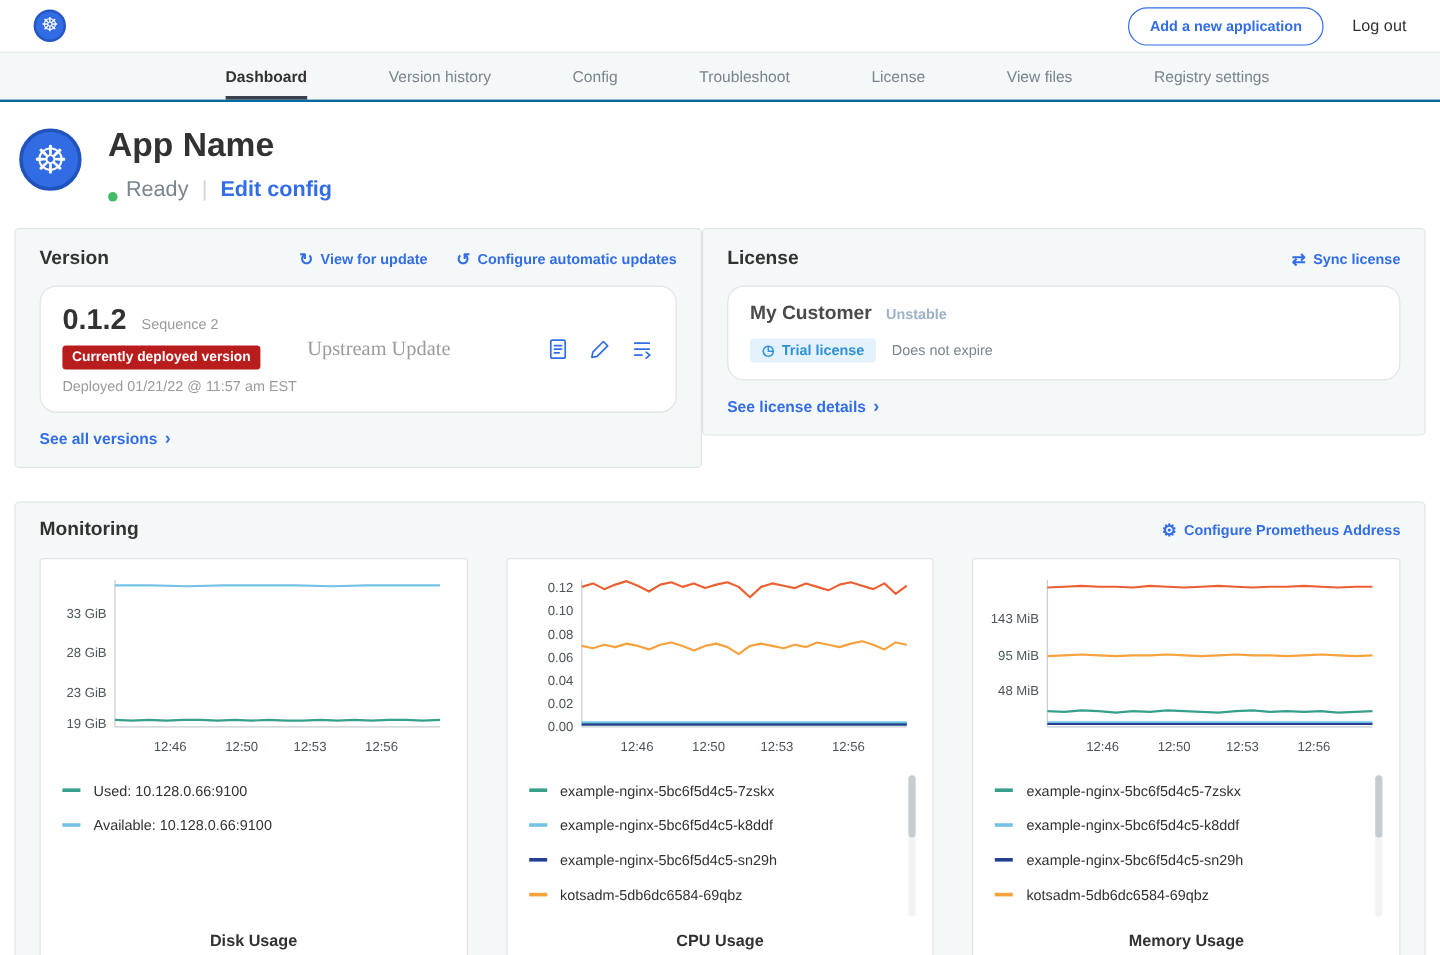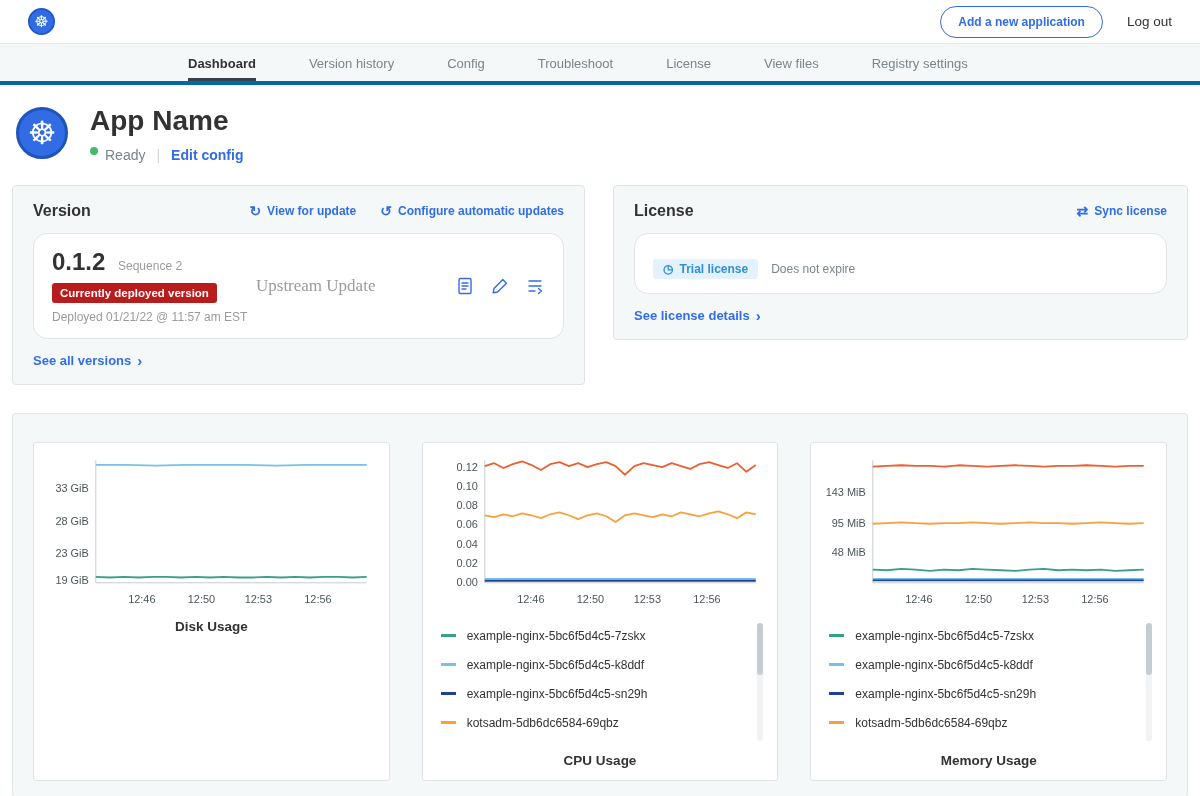--- a/index.html
+++ b/index.html
@@ -34,22 +34,22 @@
   .topnav-right { margin-left:auto; display:flex; align-items:center; }
   .add-app-btn {
     border:1px solid #326de6; background:#fff; color:#326de6;
     font-family:inherit; font-size:12px; font-weight:bold;
     padding:8px 17px; border-radius:17px; cursor:pointer;
   }
   .logout { margin-left:24px; font-size:13.5px; color:#323232; cursor:pointer;text-align:center; }
 
   
   .subnav {
-    height:41px; background:#f5f8f9; border-bottom:4px solid #0369a1;
-    display:flex; padding-left:188px; gap:53px;
+    height:41px; background:#f5f8f9; border-bottom:2px solid #0369a1;
+    display:flex; padding-left:188px; gap:68px;
   }
   .subnav-tab {
     line-height:40px; font-size:13px; color:#79848c;
     position:relative; cursor:pointer; white-space:nowrap;
   }
   .subnav-tab.active { color:#323232; font-weight:bold; }
   .subnav-tab.active::after {
     content:""; position:absolute; left:0; right:0; bottom:0;
     height:3px; background:#36414d;
   }
@@ -57,27 +57,27 @@
   
   .app-header { display:flex; align-items:flex-start; padding:18px 0 16px 16px; }
   .app-logo {
     width:52px; height:52px; border-radius:50%;
     background:#326ce5; border:3px solid #2153bd;
     color:#fff; display:flex; align-items:center; justify-content:center;
     font-size:32px; line-height:1; margin-top:4px;
   }
   .app-info { margin-left:22px; }
   .app-title { font-size:28px; font-weight:bold; margin:2px 0 10px; color:#323232; }
-  .status-row { display:flex; align-items:flex-start; font-size:14px; color:#79848c; }
+  .status-row { display:flex; align-items:flex-end; font-size:18px; color:#79848c; }
   .status-dot { width:8px; height:8px; border-radius:50%; background:#44bb66; margin-right:7px; }
   .status-divider { margin:0 11px; color:#d0d6da; }
   .edit-config { color:#326de6; font-weight:600; cursor:pointer; }
 
   
-  .cards-row { display:flex; gap:28px; padding:6px 12px 0; align-items:flex-start; }
+  .cards-row { display:flex; padding:6px 12px 0; align-items:flex-start; }
   .panel {
     background:#f5f8f9; border:1px solid #e0e4e7; border-radius:4px;
     padding:16px 20px;
   }
   .version-panel { width:573px; flex:none; }
   .license-panel { flex:1; }
   .panel-header { display:flex; align-items:center; margin-bottom:13px; }
   .panel-title { font-size:16px; font-weight:bold; color:#323232; }
   .panel-links { margin-left:auto; display:flex; gap:24px; }
   .blue-link {
@@ -234,55 +234,78 @@
     <div class="panel-header">
       <span class="panel-title">License</span>
       <div class="panel-links">
         <span class="blue-link">
           <span class="link-ico">⇄</span>
           <span>Sync license</span>
         </span>
       </div>
     </div>
     <div class="white-box">
+      <div class="cust-row">
+        <span class="cust-name">My Customer</span>
+        <span class="channel">Unstable</span>
+      </div>
       <div class="lic-row2">
         <span class="lic-pill">
           <span>◷</span>
           <span>Trial license</span>
         </span>
         <span class="lic-expiry">Does not expire</span>
       </div>
     </div>
     <div class="see-link">
       <span>See license details</span>
       <span class="chev">›</span>
     </div>
   </div>
 
 </section>
 
 <section class="monitoring">
+  <div class="mon-header">
+    <span class="panel-title">Monitoring</span>
+    <div class="panel-links">
+      <span class="blue-link">
+        <span class="link-ico">⚙</span>
+        <span>Configure Prometheus Address</span>
+      </span>
+    </div>
+  </div>
 
   <div class="charts-row">
 
     <div class="chart-card">
       <svg class="chart" viewBox="0 0 332 158">
           <line x1="50" y1="7" x2="50" y2="130" stroke="#c6ccd0" stroke-width="1"></line>
           <line x1="50" y1="130" x2="322" y2="130" stroke="#c6ccd0" stroke-width="1"></line>
           <text x="43" y="130.86898395721926" text-anchor="end" font-size="11" fill="#4c5559">19 GiB</text>
           <text x="43" y="104.55882352941177" text-anchor="end" font-size="11" fill="#4c5559">23 GiB</text>
           <text x="43" y="71.6711229946524" text-anchor="end" font-size="11" fill="#4c5559">28 GiB</text>
           <text x="43" y="38.78342245989303" text-anchor="end" font-size="11" fill="#4c5559">33 GiB</text>
           <text x="96.24000000000001" y="150" text-anchor="middle" font-size="11" fill="#4c5559">12:46</text>
           <text x="156.07999999999998" y="150" text-anchor="middle" font-size="11" fill="#4c5559">12:50</text>
           <text x="213.2" y="150" text-anchor="middle" font-size="11" fill="#4c5559">12:53</text>
           <text x="273.03999999999996" y="150" text-anchor="middle" font-size="11" fill="#4c5559">12:56</text>
           <polyline points="50.0,124.1 64.3,124.7 78.6,124.1 92.9,124.7 107.3,124.1 121.6,124.1 135.9,124.7 150.2,124.1 164.5,124.7 178.8,124.1 193.2,124.7 207.5,124.7 221.8,124.1 236.1,124.7 250.4,124.1 264.7,124.7 279.1,124.1 293.4,124.1 307.7,124.7 322.0,124.1" fill="none" stroke="#36a08c" stroke-width="1.8" stroke-linejoin="round"></polyline>
           <polyline points="50.0,11.6 80.2,11.6 110.4,12.3 140.7,11.6 170.9,11.6 201.1,11.6 231.3,12.3 261.6,11.6 291.8,11.6 322.0,11.6" fill="none" stroke="#74c3e6" stroke-width="1.8" stroke-linejoin="round"></polyline>
         </svg>
+      <div class="legend">
+          <div class="legend-item">
+            <span class="dash" style="background: rgb(54, 160, 140);"></span>
+            <span>Used: 10.128.0.66:9100</span>
+          </div>
+          <div class="legend-item">
+            <span class="dash" style="background: rgb(116, 195, 230);"></span>
+            <span>Available: 10.128.0.66:9100</span>
+          </div>
+        </div>
       <div class="chart-title">Disk Usage</div>
     </div>
 
     <div class="chart-card">
       <svg class="chart" viewBox="0 0 332 158">
           <line x1="50" y1="7" x2="50" y2="130" stroke="#c6ccd0" stroke-width="1"></line>
           <line x1="50" y1="130" x2="322" y2="130" stroke="#c6ccd0" stroke-width="1"></line>
           <text x="43" y="133.5" text-anchor="end" font-size="11" fill="#4c5559">0.00</text>
           <text x="43" y="114.12992125984252" text-anchor="end" font-size="11" fill="#4c5559">0.02</text>
           <text x="43" y="94.75984251968504" text-anchor="end" font-size="11" fill="#4c5559">0.04</text>

